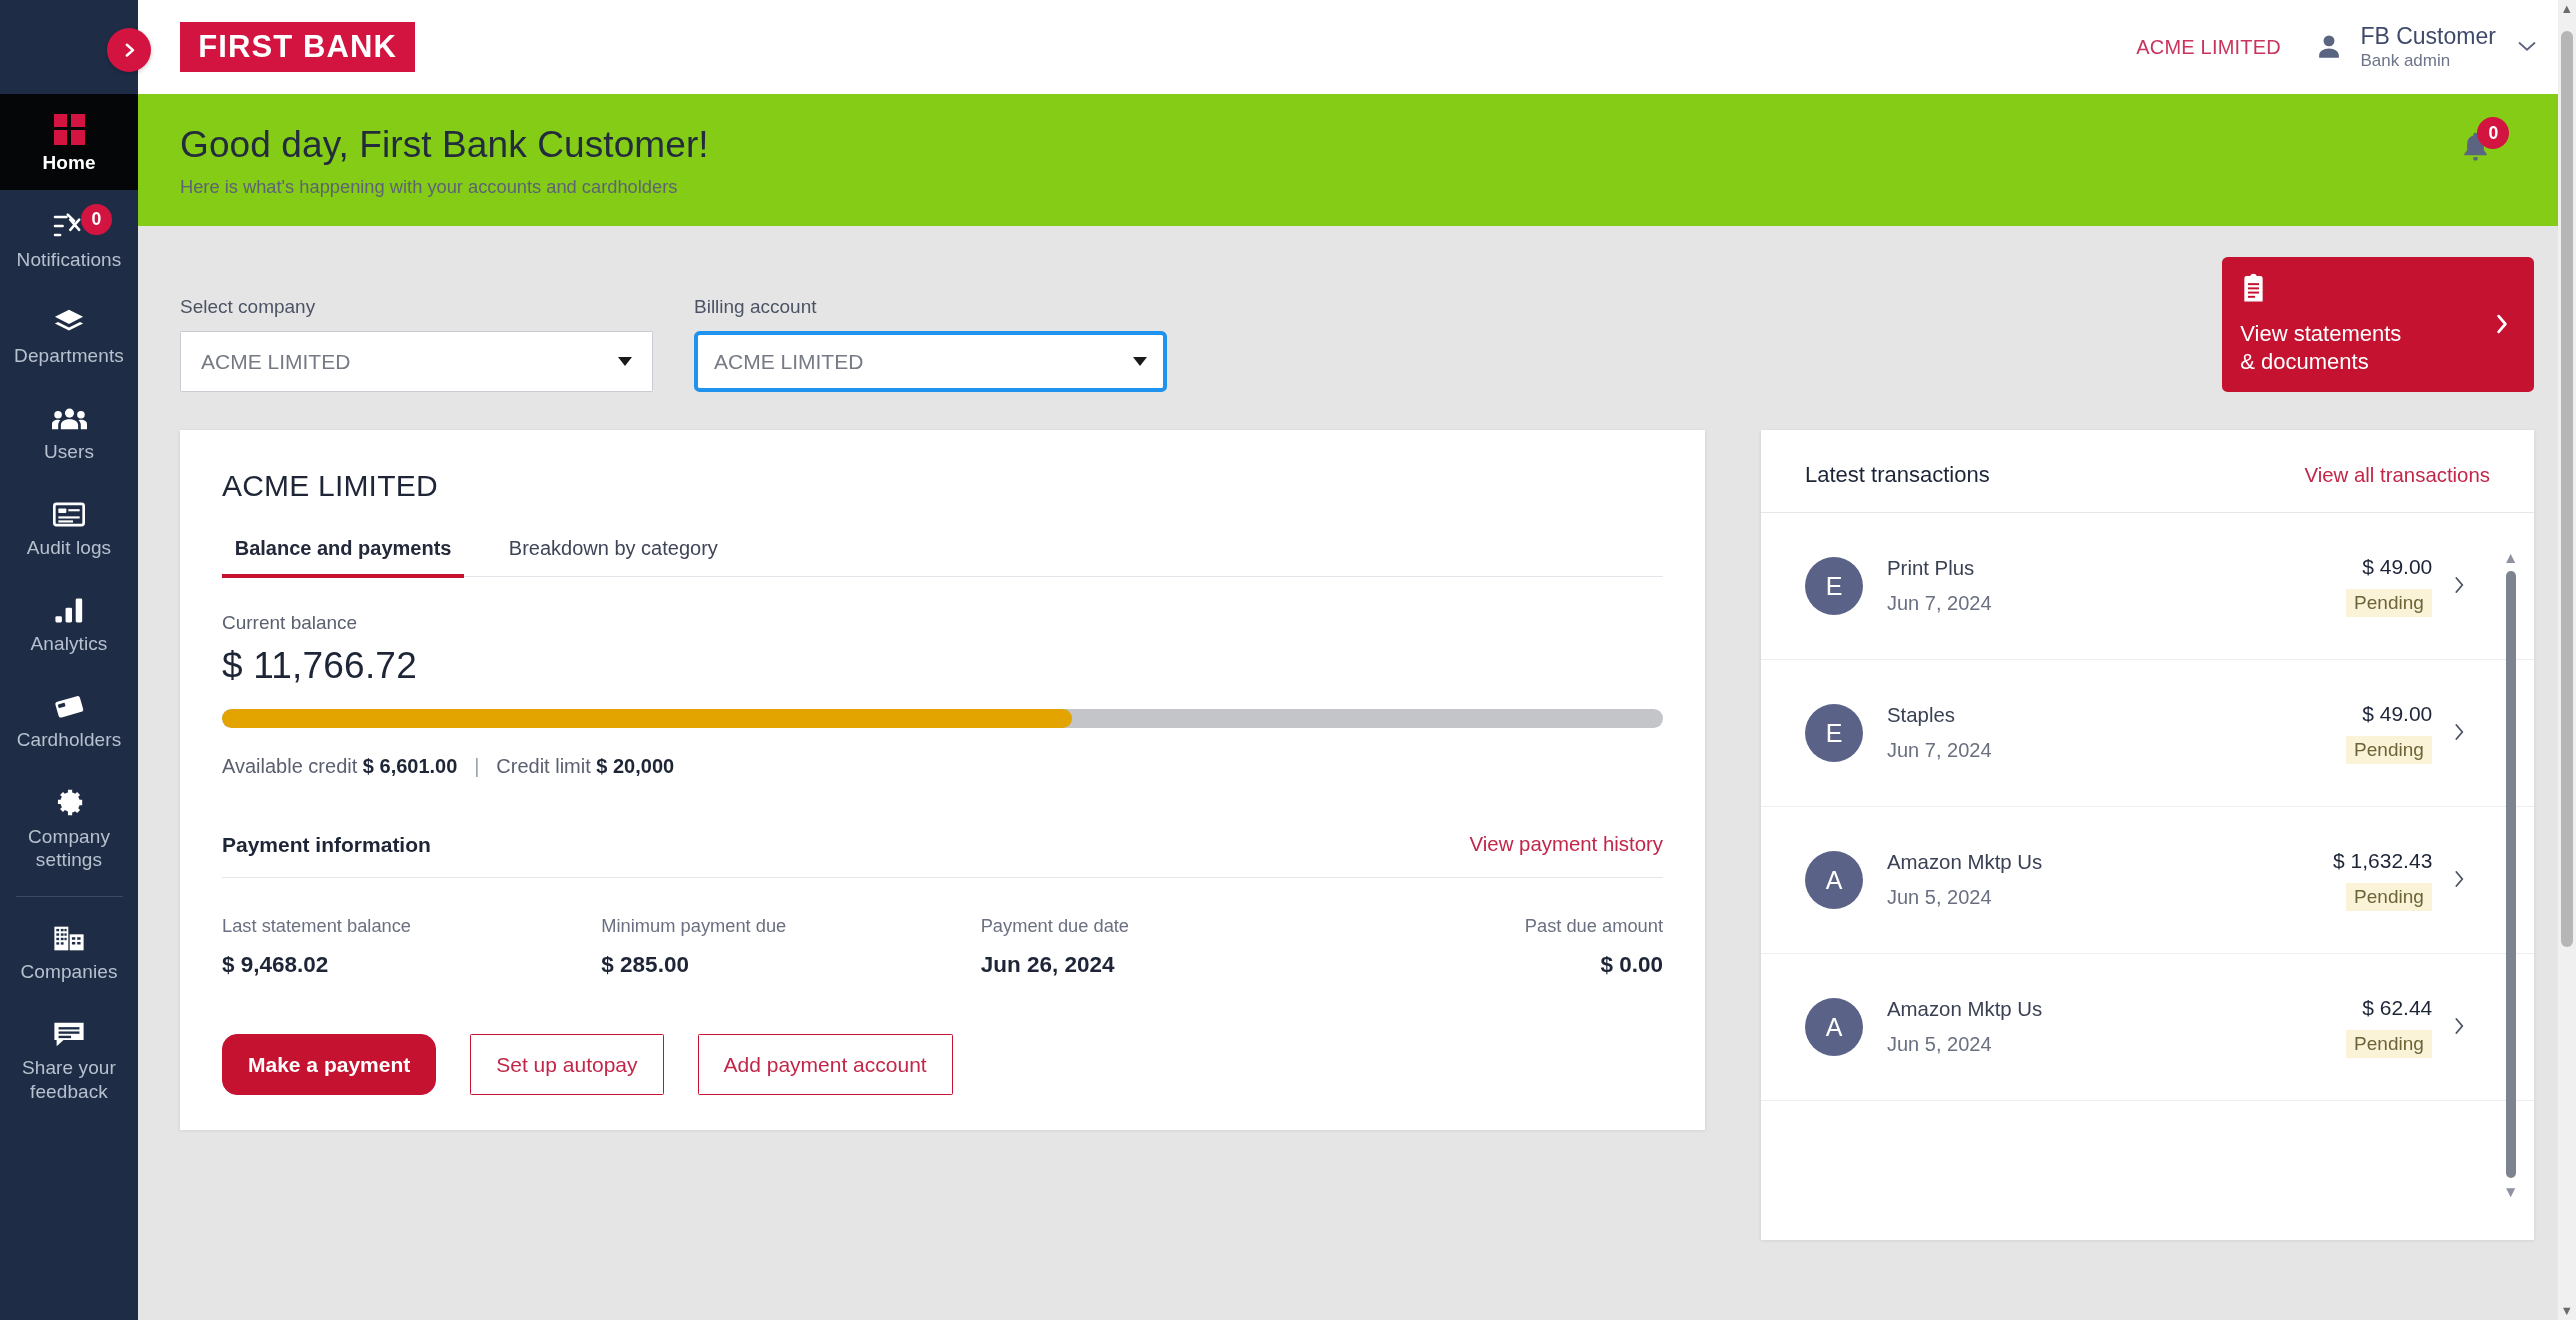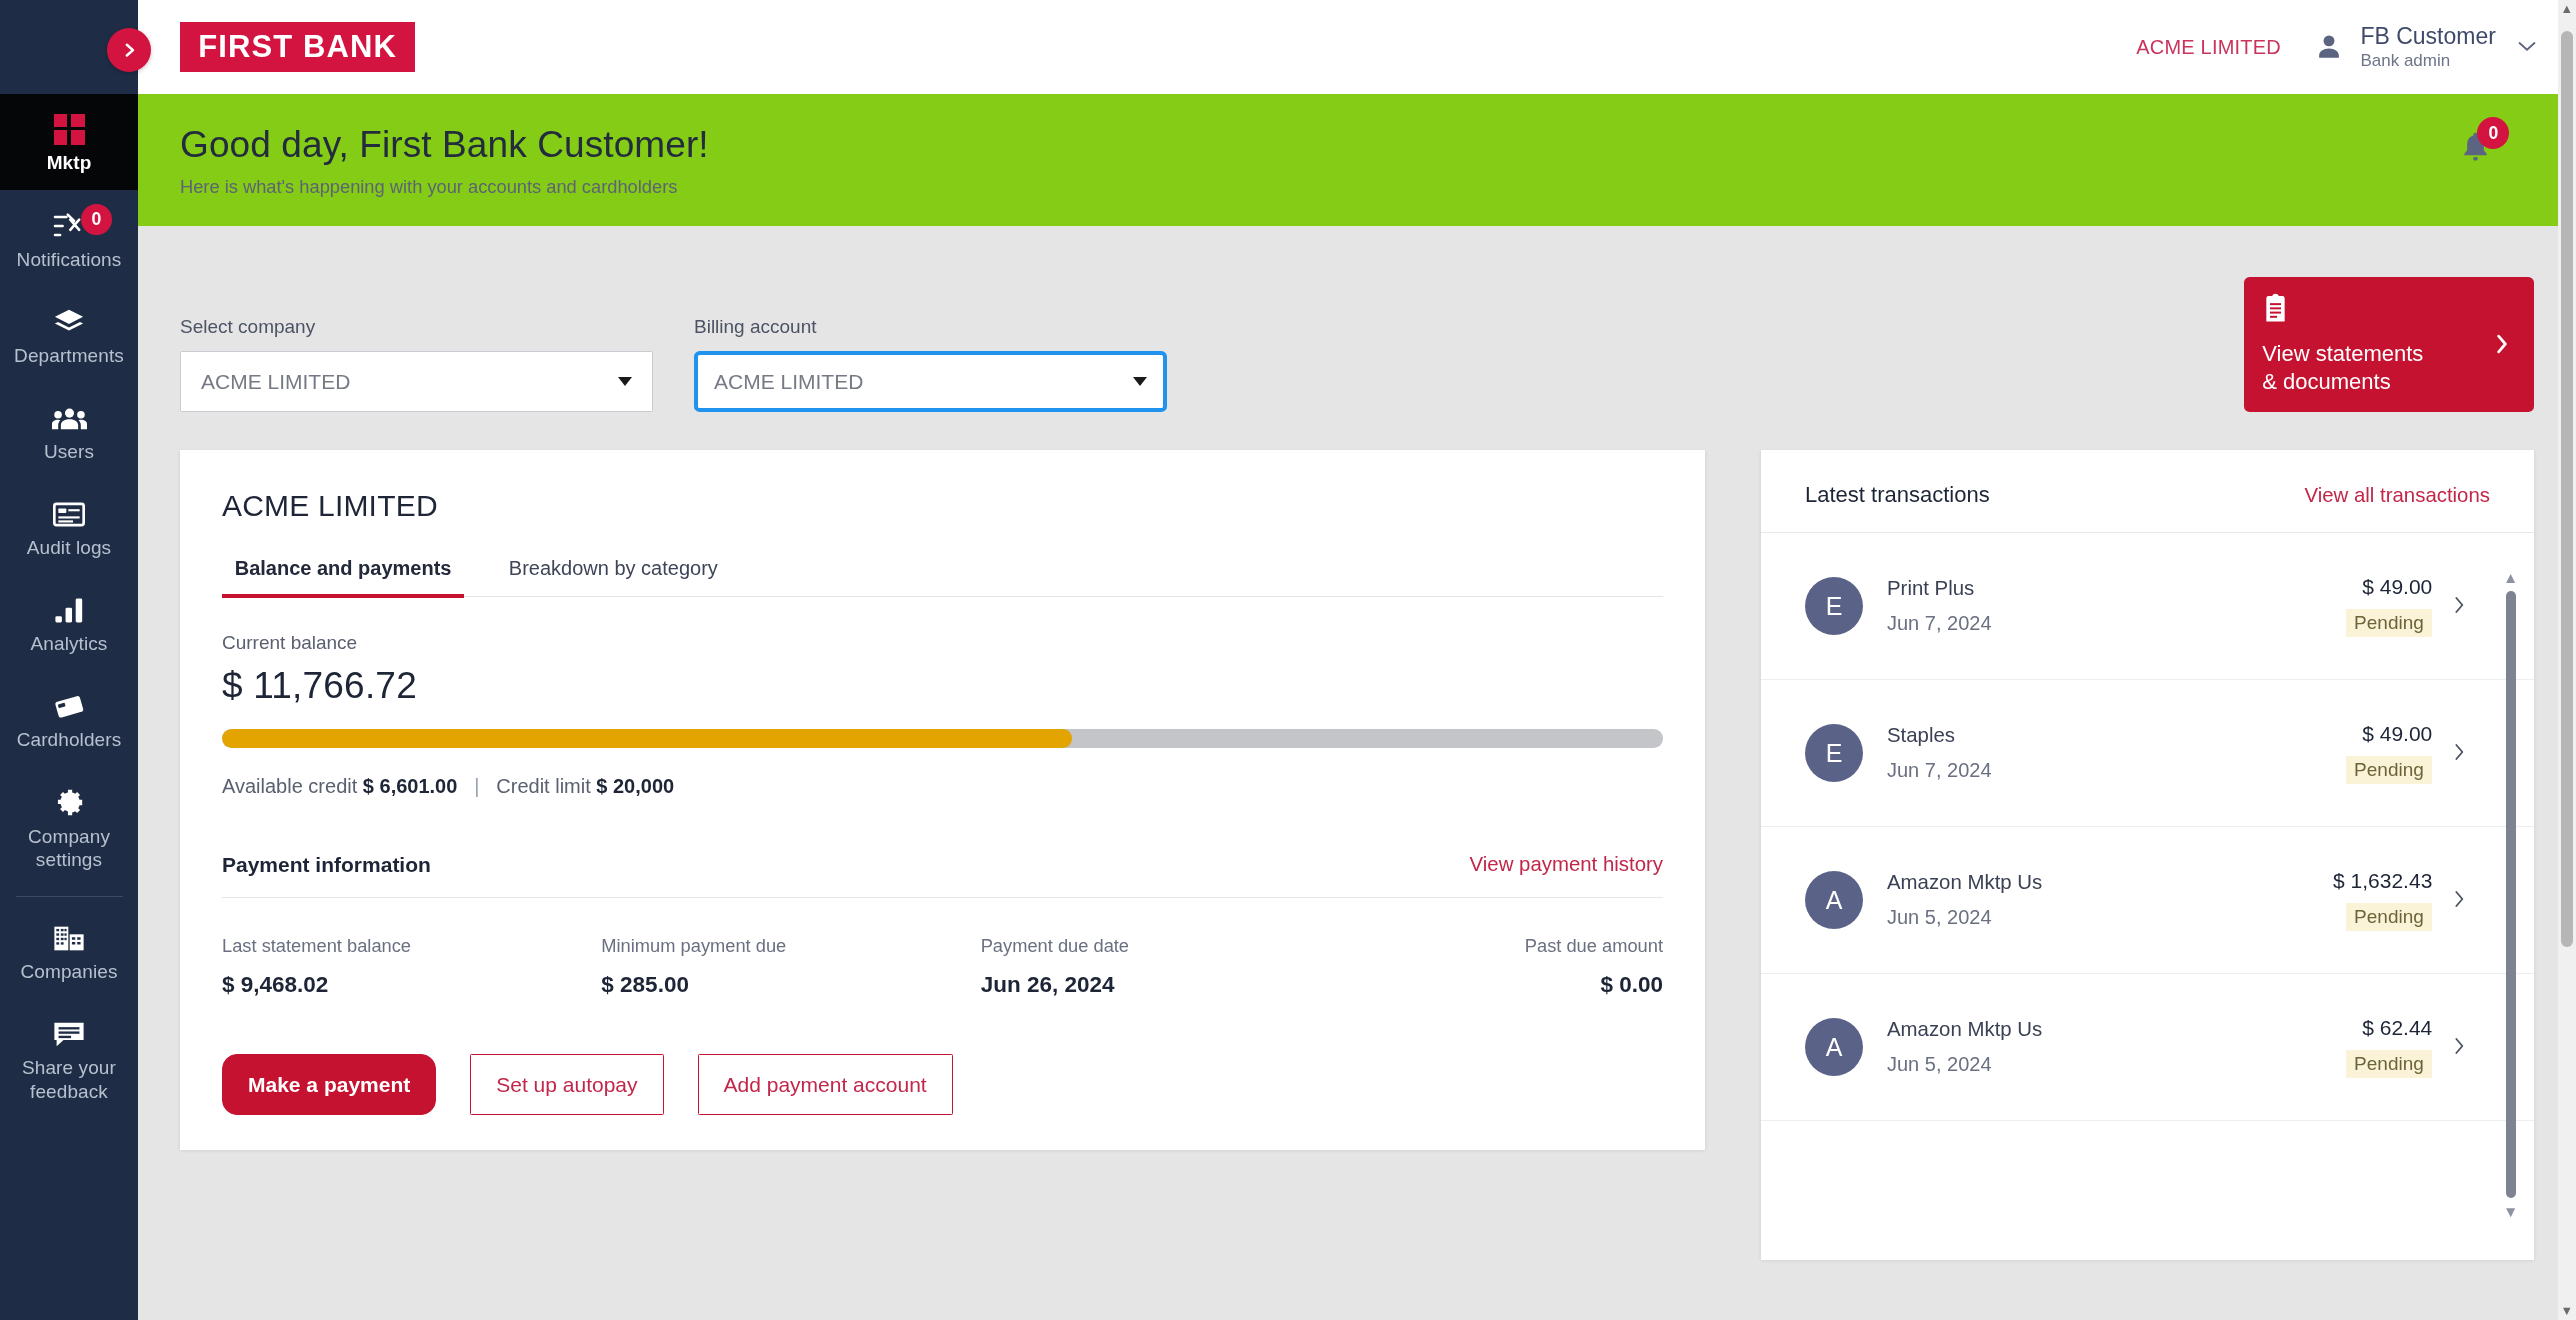--- a/index.html
+++ b/index.html
@@ -120,24 +120,24 @@
     width: 473px; height: 61px; background: #fff;
     border: 0.7px solid #c9cbd2; border-radius: 1.4px;
     display: flex; align-items: center; justify-content: space-between;
     padding: 0 20px; cursor: pointer;
   }
   .select.focused { border: 4.2px solid #1f93ee; border-radius: 5.6px; padding: 0 16px; }
   .select-value { font-size: 21px; color: #767a84; }
   .caret { width: 0; height: 0; border-left: 7.8px solid transparent; border-right: 7.8px solid transparent; border-top: 9.2px solid #1a1a1a; }
 
   .statements-card {
-    margin-left: auto; width: 290px; height: 135px;
+    margin-left: auto; width: 312px; height: 135px;
     background: #c41230; border-radius: 5.6px; color: #fff;
     padding: 15.5px 18.3px; position: relative; cursor: pointer;
-    display: flex; flex-direction: column; justify-content: space-between; margin-top: 20px;
+    display: flex; flex-direction: column; justify-content: space-between;
   }
   .statements-card .doc-icon { width: 28px; height: 31px; }
   .statements-label { font-size: 22px; line-height: 1.28; }
   .statements-chev { position: absolute; right: 25px; top: 50%; transform: translateY(-50%); }
 
   
   .cards-row { display: flex; gap: 56px; margin-top: 38px; align-items: flex-start; }
 
   .balance-card {
     flex: 0 0 1504px; background: #fff;
@@ -254,21 +254,21 @@
 
       <div class="nav-item active">
         <span class="nav-icon">
           <span class="ico-home">
               <i></i>
               <i></i>
               <i></i>
               <i></i>
             </span>
         </span>
-        <span class="nav-label">Mktp</span>
+        <span class="nav-label">Home</span>
       </div>
 
       <div class="nav-item">
         <span class="nav-icon">
           <svg width="32" height="28" viewBox="0 0 24 22" fill="none" stroke="#ffffff" stroke-width="2" stroke-linecap="round">
             <line x1="1" y1="4" x2="10" y2="4"></line>
               <line x1="1" y1="11" x2="7" y2="11"></line>
               <line x1="1" y1="18" x2="5" y2="18"></line>
             <polyline points="11,2 16,7"></polyline>
               <path d="M13 14 L20 6 M13 6 L20 14"></path>

